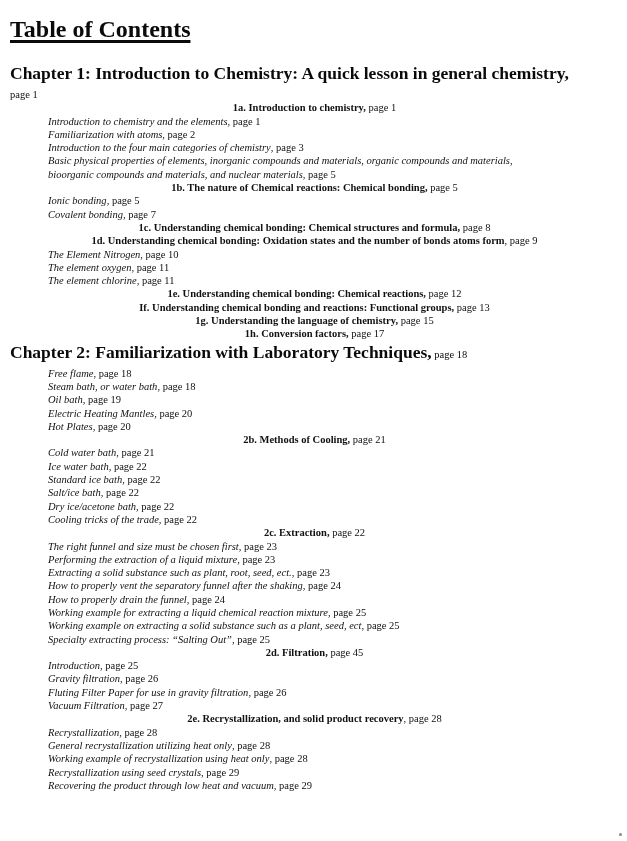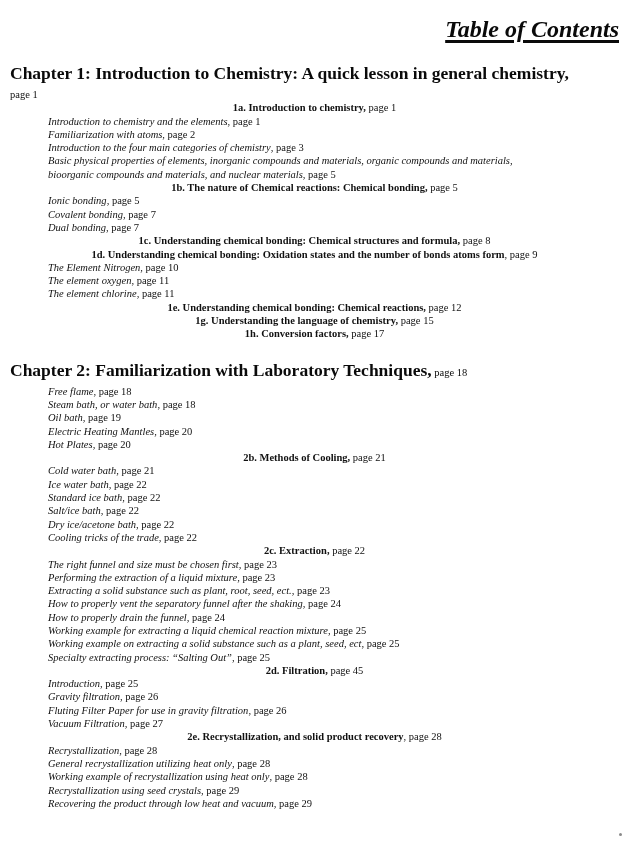--- a/index.html
+++ b/index.html
@@ -13,42 +13,41 @@
     height: 841px;
     background: #ffffff;
     overflow: hidden;
     font-family: "Liberation Serif", "DejaVu Serif", serif;
     color: #111111;
     box-sizing: border-box;
     padding: 14px 8px 0 10px;
   }
   .title {
     margin: 0 0 18px 0;
-    text-align: right;
+    text-align: left;
     font-size: 24px;
     font-weight: bold;
     line-height: 30px;
     text-decoration: underline;
     text-decoration-thickness: 2.5px;
     text-underline-offset: 3px;
     color: #0a0a0a;
-    font-style: italic;
   }
   .toc-lines {
     font-size: 10.5px;
     line-height: 13.3px;
   }
   .line { white-space: normal; }
   .line .main { }
   .line .rest { font-weight: normal; font-style: normal; }
   .line.chapter {
     font-size: 17.5px;
     font-weight: bold;
     line-height: 23px;
-    margin-top: 18px;
+    margin-top: 0;
     margin-bottom: 1px;
     white-space: nowrap;
     color: #0a0a0a;
   }
   .line.chapter .rest {
     font-size: 10.5px;
     font-weight: normal;
   }
   .line.plain { font-weight: normal; }
   .line.section { font-weight: bold; text-align: center; }
@@ -79,27 +78,27 @@
       <div class="line chapter"><span class="main">Chapter 1: Introduction to Chemistry: A quick lesson in general chemistry,</span><span class="rest"></span></div>
       <div class="line plain"><span class="main"></span><span class="rest">page 1</span></div>
       <div class="line section"><span class="main">1a. Introduction to chemistry,</span><span class="rest"> page 1</span></div>
       <div class="line sub"><span class="main">Introduction to chemistry and the elements</span><span class="rest">, page 1</span></div>
       <div class="line sub"><span class="main">Familiarization with atoms</span><span class="rest">, page 2</span></div>
       <div class="line sub"><span class="main">Introduction to the four main categories of chemistry</span><span class="rest">, page 3</span></div>
       <div class="line sub"><span class="main">Basic physical properties of elements, inorganic compounds and materials, organic compounds and materials, bioorganic compounds and materials, and nuclear materials</span><span class="rest">, page 5</span></div>
       <div class="line section"><span class="main">1b. The nature of Chemical reactions: Chemical bonding,</span><span class="rest"> page 5</span></div>
       <div class="line sub"><span class="main">Ionic bonding</span><span class="rest">, page 5</span></div>
       <div class="line sub"><span class="main">Covalent bonding</span><span class="rest">, page 7</span></div>
-      <div class="line sub"><span class="main">Dual bonding</span><span class="rest">, page 7</span></div>
       <div class="line section"><span class="main">1c. Understanding chemical bonding: Chemical structures and formula,</span><span class="rest"> page 8</span></div>
       <div class="line section"><span class="main">1d. Understanding chemical bonding: Oxidation states and the number of bonds atoms form</span><span class="rest">, page 9</span></div>
       <div class="line sub"><span class="main">The Element Nitrogen</span><span class="rest">, page 10</span></div>
       <div class="line sub"><span class="main">The element oxygen</span><span class="rest">, page 11</span></div>
       <div class="line sub"><span class="main">The element chlorine</span><span class="rest">, page 11</span></div>
       <div class="line section"><span class="main">1e. Understanding chemical bonding: Chemical reactions,</span><span class="rest"> page 12</span></div>
+      <div class="line section"><span class="main">If. Understanding chemical bonding and reactions: Functional groups,</span><span class="rest"> page 13</span></div>
       <div class="line section"><span class="main">1g. Understanding the language of chemistry,</span><span class="rest"> page 15</span></div>
       <div class="line section"><span class="main">1h. Conversion factors,</span><span class="rest"> page 17</span></div>
       <div class="line chapter"><span class="main">Chapter 2: Familiarization with Laboratory Techniques,</span><span class="rest"> page 18</span></div>
       <div class="line sub"><span class="main">Free flame</span><span class="rest">, page 18</span></div>
       <div class="line sub"><span class="main">Steam bath, or water bath</span><span class="rest">, page 18</span></div>
       <div class="line sub"><span class="main">Oil bath</span><span class="rest">, page 19</span></div>
       <div class="line sub"><span class="main">Electric Heating Mantles</span><span class="rest">, page 20</span></div>
       <div class="line sub"><span class="main">Hot Plates</span><span class="rest">, page 20</span></div>
       <div class="line section"><span class="main">2b. Methods of Cooling,</span><span class="rest"> page 21</span></div>
       <div class="line sub"><span class="main">Cold water bath</span><span class="rest">, page 21</span></div>

